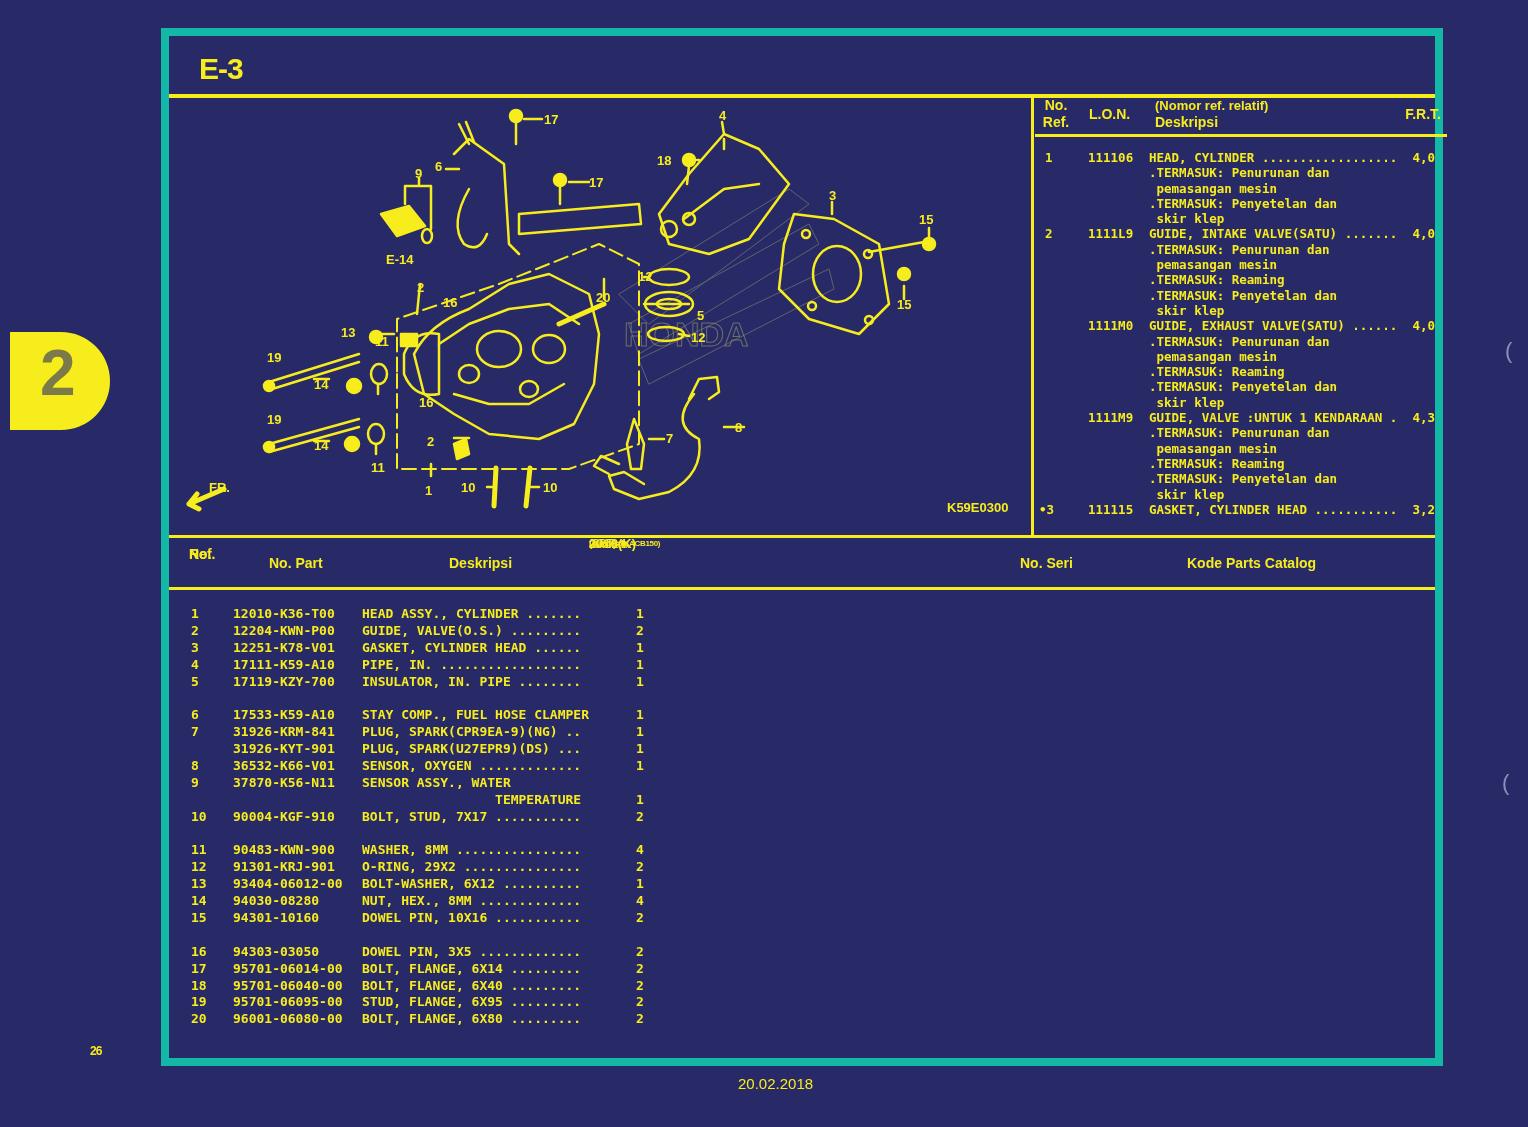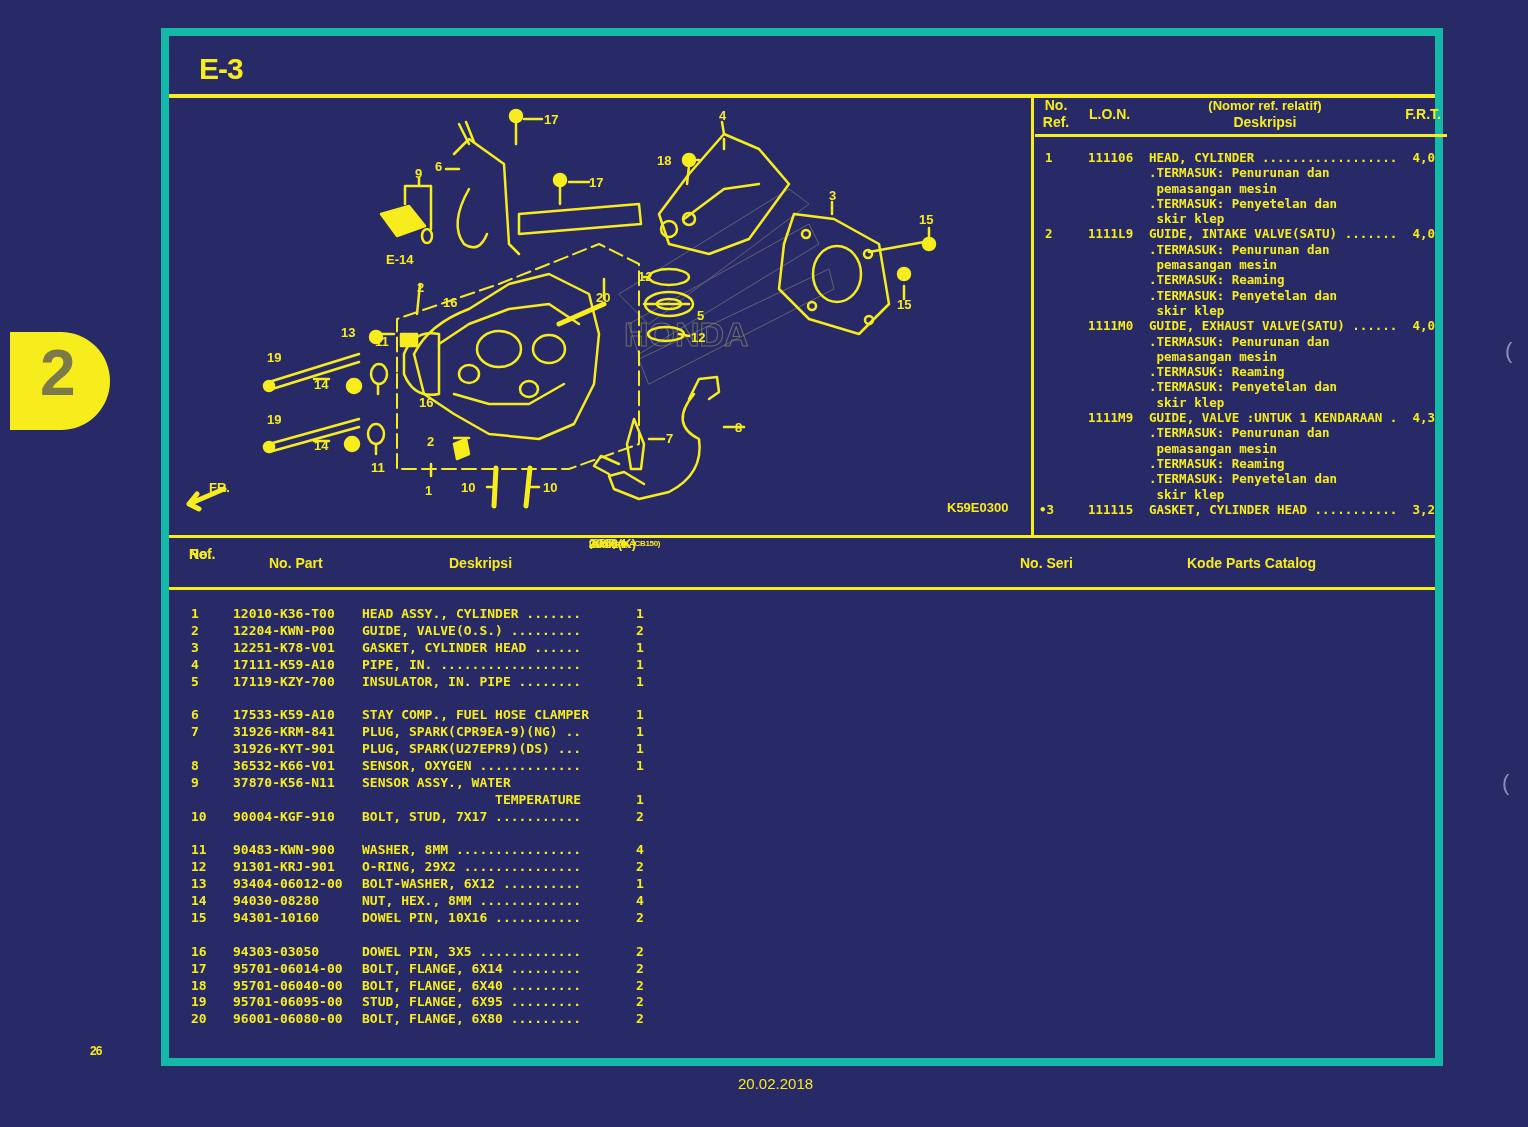--- a/index.html
+++ b/index.html
@@ -7,21 +7,21 @@
   .frame{position:absolute;left:137px;top:28px;width:1282px;height:1038px;border:8px solid #14b8a6;box-sizing:border-box;margin-left:24px;}
   .titlebar{position:absolute;left:0;top:0;right:0;height:58px;border-bottom:4px solid #f7ec1c;}
   .section-code{position:absolute;left:30px;top:16px;font-size:30px;font-weight:bold;letter-spacing:-1px;}
   .page-title{position:absolute;left:0;right:0;top:16px;text-align:center;font-size:32px;font-weight:bold;letter-spacing:-1px;}
   .diagram{position:absolute;left:0;top:58px;width:862px;height:441px;}
   .vline{position:absolute;left:862px;top:58px;width:3px;height:441px;background:#f7ec1c;}
   .frt{position:absolute;left:866px;top:58px;width:412px;height:441px;}
   .frt-head{position:absolute;left:0;top:0;right:0;height:40px;border-bottom:3px solid #f7ec1c;font-size:14px;font-weight:bold;}
   .frt-head .h-ref{position:absolute;left:6px;top:3px;line-height:17px;text-align:center;width:30px;}
   .frt-head .h-lon{position:absolute;left:54px;top:12px;}
-  .frt-head .h-desc{position:absolute;left:120px;top:3px;width:220px;text-align:center;line-height:17px;}
+  .frt-head .h-desc{position:absolute;left:120px;top:3px;width:220px;line-height:17px;}
   .frt-head .h-frt{position:absolute;right:6px;top:12px;}
   .frt-body{position:absolute;left:0;top:56px;right:0;font-family:"DejaVu Sans Mono",monospace;font-weight:bold;font-size:12.5px;line-height:15.3px;}
   .frt-row{position:relative;height:15.3px;white-space:pre;}
   .frt-row .c-ref{position:absolute;left:10px;}
   .frt-row .c-lon{position:absolute;left:53px;}
   .frt-row .c-desc{position:absolute;left:114px;}
   .frt-row .c-frt{position:absolute;right:12px;}
   .hline{position:absolute;left:0;right:0;height:3px;background:#f7ec1c;}
   .tbl-head{position:absolute;left:0;top:502px;right:0;height:49px;font-weight:bold;font-size:14px;}
   .tbl-head div{position:absolute;}

